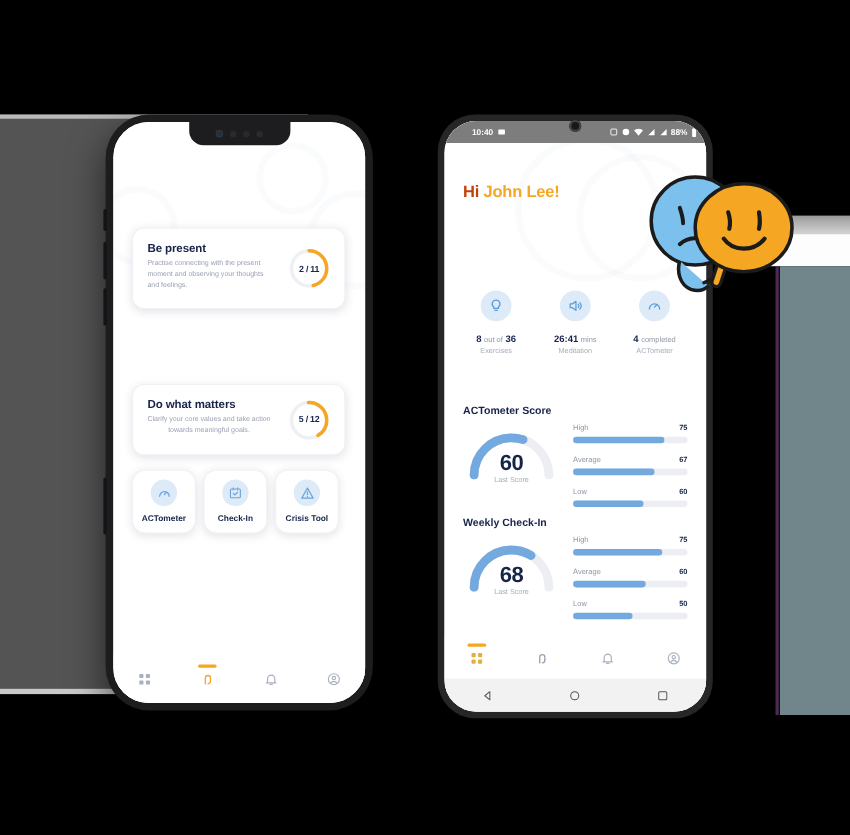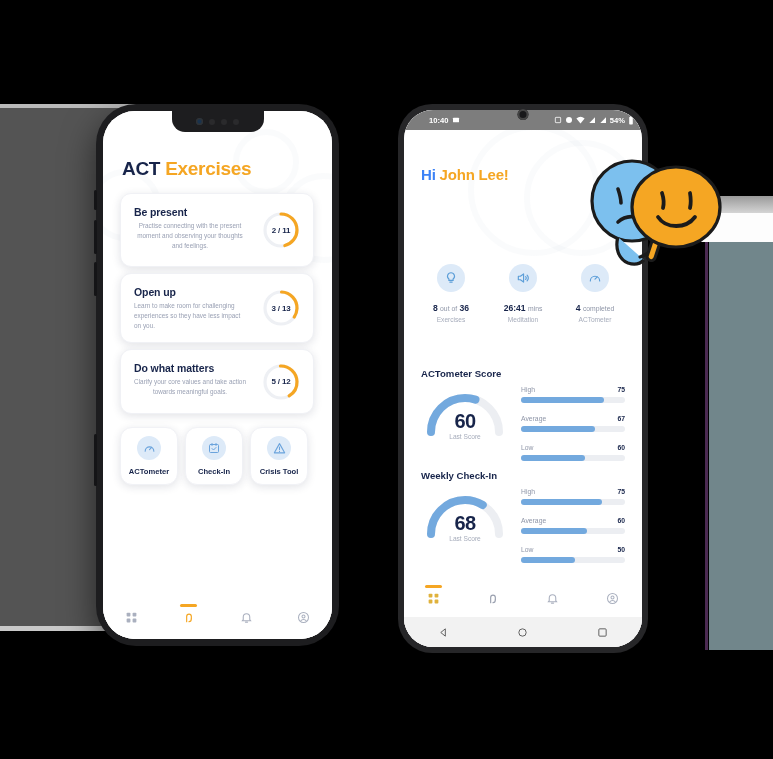--- a/index.html
+++ b/index.html
@@ -59,21 +59,21 @@
   .tab{flex:1;display:flex;flex-direction:column;align-items:center;justify-content:center;position:relative;height:100%;}
   .tab .ubar{position:absolute;top:9px;width:17px;height:2.5px;border-radius:2px;background:#f5a623;}
 
   
   .statusbar{position:absolute;left:0;right:0;top:0;height:20px;background:#7d7d7d;color:#fff;
              display:flex;align-items:center;font-size:7.6px;font-weight:bold;}
   .sb-left{display:flex;gap:4px;margin-left:25px;}
   .sb-right{display:flex;align-items:center;gap:3px;margin-left:auto;margin-right:8px;}
 
   .r-greet{position:absolute;left:17px;top:56px;font-size:15px;font-weight:bold;letter-spacing:-.2px;}
-  .r-greet .hi{color:#3b82f6;}
+  .r-greet .hi{color:#c2410c;}
   .r-greet .nm{color:#f5a623;margin-top:12px;}
 
   .stat{position:absolute;top:154px;width:78px;text-align:center;}
   .stat .s-ico{margin:0 auto;width:28px;height:28px;border-radius:50%;background:#ddeaf8;display:flex;align-items:center;justify-content:center;}
   .stat .s-val{margin-top:11px;font-size:8.6px;font-weight:bold;color:#17244a;}
   .stat .s-val .sm{font-size:6.8px;font-weight:normal;color:#8f96a8;}
   .stat .s-cap{margin-top:3px;font-size:6.6px;color:#a6acbb;}
 
   .sec-title{position:absolute;left:17px;font-size:9.6px;font-weight:bold;color:#17244a;}
 
@@ -121,48 +121,33 @@
         <div class="bg-deco" style="left:176px;top:62px;width:78px;height:78px;"></div>
         <div class="bg-deco" style="left:-14px;top:58px;width:60px;height:60px;"></div>
 
         <div class="notch">
           <span class="cam"></span>
           <span class="dot"></span>
           <span class="dot"></span>
           <span class="dot"></span>
         </div>
 
-        <div class="l-title">
-          <span class="act">ACT</span>
-          <span class="ex">Exercises</span>
-        </div>
-
-        <div class="ex-card" style="top:82px;height:72px;text-align:center;">
+
+        <div class="ex-card" style="top:96px;height:72px;">
           <div class="c-title">Be present</div>
           <div class="c-desc">Practise connecting with the present moment and observing your thoughts and feelings.</div>
           <div class="ring">
             <svg width="40" height="40" viewBox="0 0 40 40">
               <circle cx="20" cy="20" r="16" fill="none" stroke="#eef0f4" stroke-width="3.2"></circle>
               <circle cx="20" cy="20" r="16" fill="none" stroke="#f5a623" stroke-width="3.2" stroke-linecap="round" stroke-dasharray="46 101" transform="rotate(-90 20 20)"></circle>
             </svg>
             <div class="rlabel">2 / 11</div>
           </div>
         </div>
 
-        <div class="ex-card" style="top:162px;height:68px;">
-          <div class="c-title">Open up</div>
-          <div class="c-desc">Learn to make room for challenging experiences so they have less impact on you.</div>
-          <div class="ring">
-            <svg width="40" height="40" viewBox="0 0 40 40">
-              <circle cx="20" cy="20" r="16" fill="none" stroke="#eef0f4" stroke-width="3.2"></circle>
-              <circle cx="20" cy="20" r="16" fill="none" stroke="#f5a623" stroke-width="3.2" stroke-linecap="round" stroke-dasharray="34 113" transform="rotate(-88 20 20)"></circle>
-            </svg>
-            <div class="rlabel">3 / 13</div>
-          </div>
-        </div>
 
         <div class="ex-card" style="top:238px;height:63px;text-align:center;">
           <div class="c-title">Do what matters</div>
           <div class="c-desc">Clarify your core values and take action towards meaningful goals.</div>
           <div class="ring">
             <svg width="40" height="40" viewBox="0 0 40 40">
               <circle cx="20" cy="20" r="16" fill="none" stroke="#eef0f4" stroke-width="3.2"></circle>
               <circle cx="20" cy="20" r="16" fill="none" stroke="#f5a623" stroke-width="3.2" stroke-linecap="round" stroke-dasharray="42 105" transform="rotate(-92 20 20)"></circle>
             </svg>
             <div class="rlabel">5 / 12</div>
@@ -257,21 +242,21 @@
               </svg>
             <svg width="9" height="8" viewBox="0 0 24 20" fill="#fff">
                 <path d="M12 19L1 6a17 17 0 0 1 22 0z"></path>
               </svg>
             <svg width="8" height="8" viewBox="0 0 24 24" fill="#fff">
                 <path d="M21 4v17H4z"></path>
               </svg>
             <svg width="8" height="8" viewBox="0 0 24 24" fill="#fff">
                 <path d="M21 4v17H4z"></path>
               </svg>
-            <span>54%</span>
+            <span>88%</span>
             <svg width="6" height="9" viewBox="0 0 12 20" fill="#fff">
                 <rect x="2" y="2" width="8" height="17" rx="1.6"></rect>
                 <rect x="4" y="0" width="4" height="2"></rect>
               </svg>
           </div>
         </div>
 
         <div class="r-greet">
           <span class="hi">Hi</span>
           <span class="nm">John Lee!</span>

